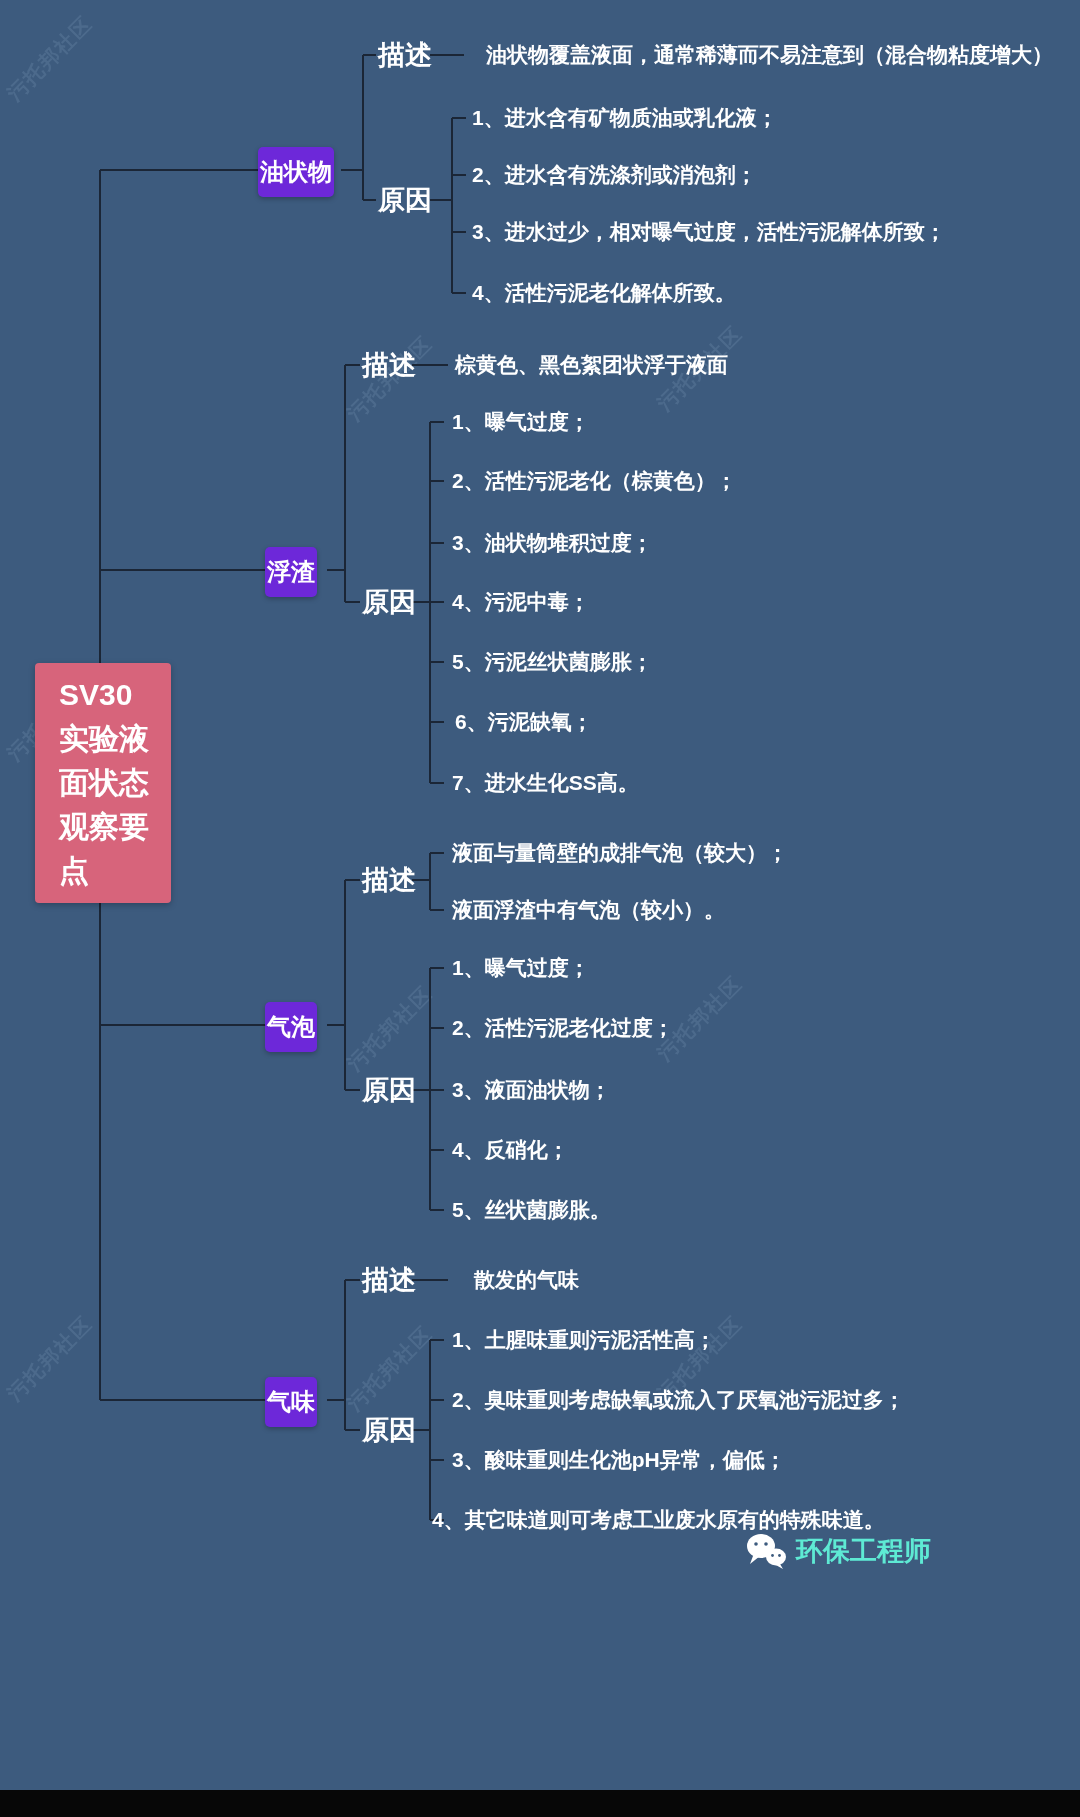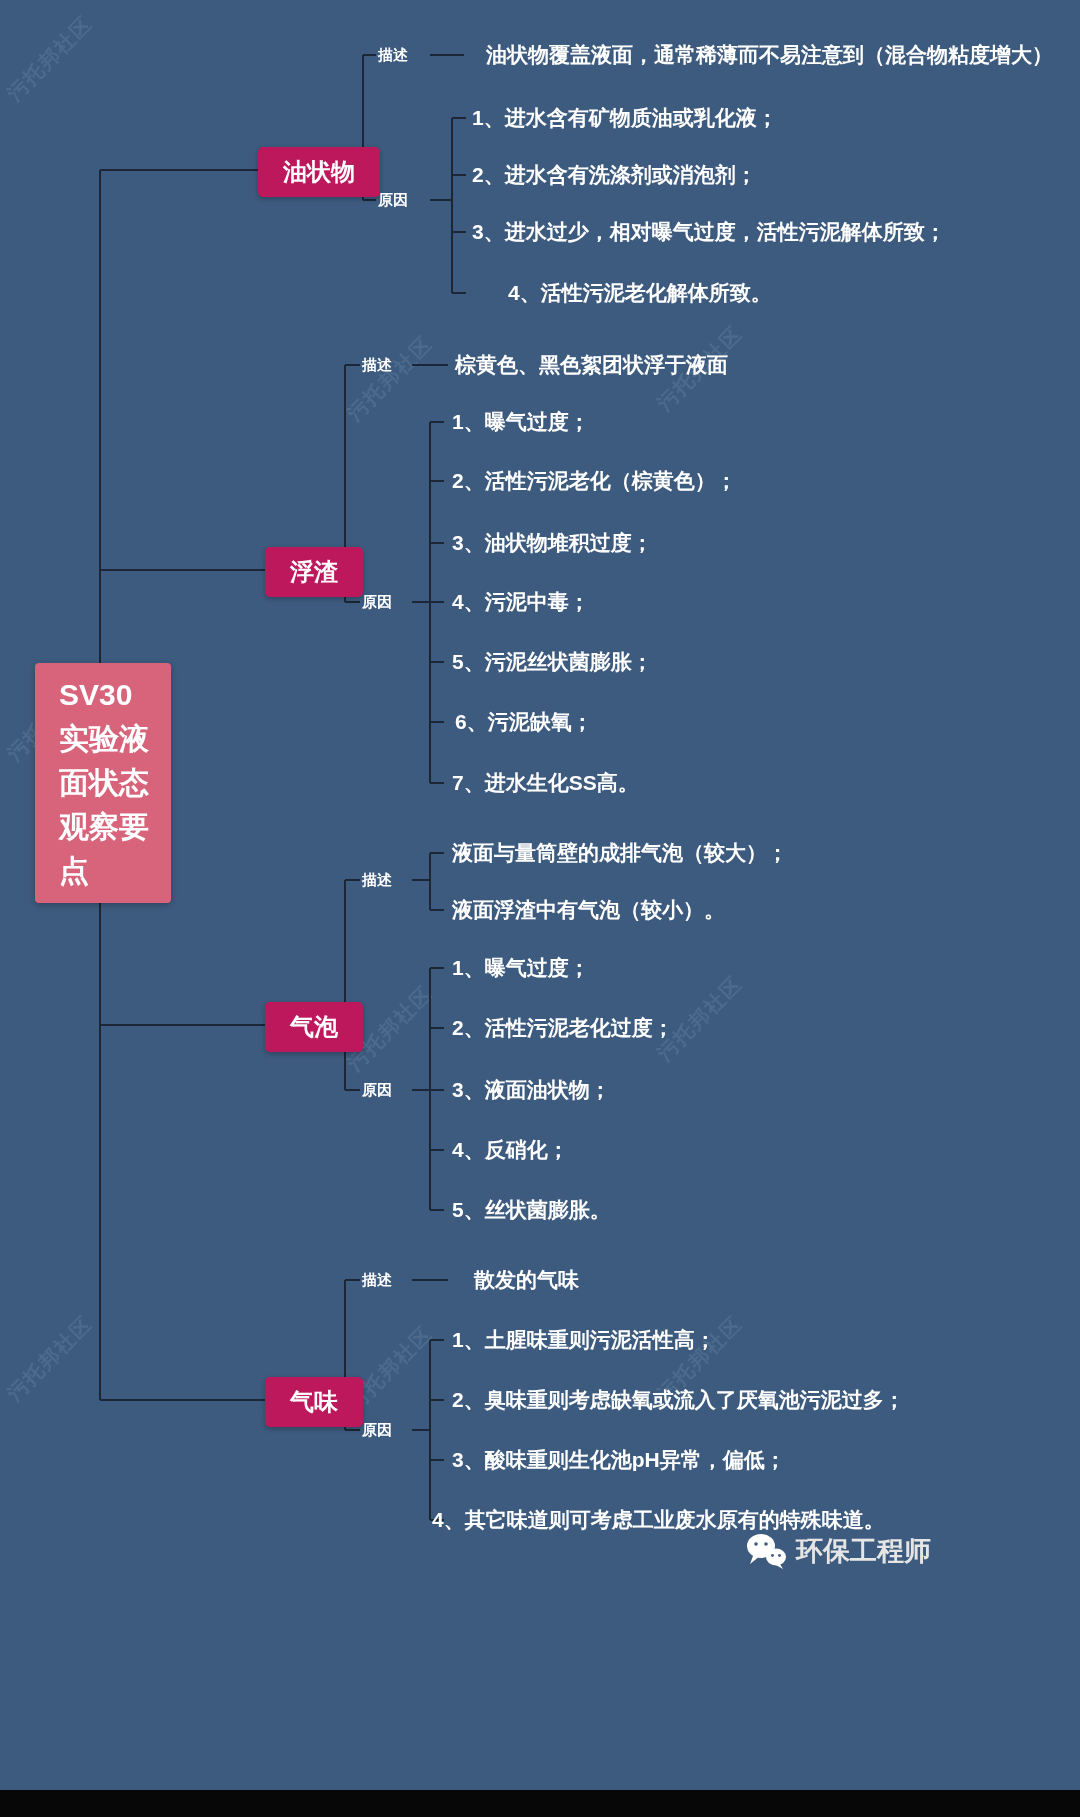--- a/index.html
+++ b/index.html
@@ -27,43 +27,43 @@
     width: 136px; z-index: 2;
     background: #d7647b; color: #fff;
     font-size: 30px; font-weight: bold; line-height: 44px;
     white-space: pre-line;
     padding: 10px 0 10px 24px;
     border-radius: 4px;
     box-shadow: 0 2px 6px rgba(0,0,0,0.25);
   }
   .branch {
     position: absolute; z-index: 2;
-    background: #be185d; color: #fff;
+    background: #6d28d9; color: #fff;
     font-size: 24px; font-weight: bold;
-    padding: 9px 25px;
+    padding: 9px 2px;
     border-radius: 5px;
     box-shadow: 0 2px 5px rgba(0,0,0,0.25);
     white-space: nowrap;
   }
   .nodelabel {
     position: absolute; z-index: 2;
-    color: #fff; font-size: 15px; font-weight: bold;
+    color: #fff; font-size: 27px; font-weight: bold;
     transform: translateY(-50%);
     white-space: nowrap;
   }
   .leaf {
     position: absolute; z-index: 2;
     color: #fff; font-size: 21px; font-weight: bold;
     transform: translateY(-50%);
     white-space: nowrap;
   }
   .footer-brand {
     position: absolute; left: 745px; top: 1532px; z-index: 3;
     display: flex; align-items: center; gap: 9px;
-    color: #e5e5e5; font-size: 27px; font-weight: bold;
+    color: #5eead4; font-size: 27px; font-weight: bold;
     white-space: nowrap;
   }
   .bottom-bar {
     position: absolute; left: 0; top: 1790px;
     width: 1080px; height: 27px;
     background: #070707; z-index: 3;
   }
 </style>
 </head>
 <body>
@@ -99,21 +99,21 @@
 观察要
 点</div>
 
 <div class="branch" style="left:258px; top:147px;">油状物</div>
 <span class="nodelabel" style="left:378px; top:55px;">描述</span>
 <span class="leaf" style="left:470px; top:55px;margin-left:16px;">油状物覆盖液面，通常稀薄而不易注意到（混合物粘度增大）</span>
 <span class="nodelabel" style="left:378px; top:200px;">原因</span>
 <span class="leaf" style="left:472px; top:118px;">1、进水含有矿物质油或乳化液；</span>
 <span class="leaf" style="left:472px; top:175px;">2、进水含有洗涤剂或消泡剂；</span>
 <span class="leaf" style="left:472px; top:232px;">3、进水过少，相对曝气过度，活性污泥解体所致；</span>
-<span class="leaf" style="left:472px; top:293px;margin-left:36px;">4、活性污泥老化解体所致。</span>
+<span class="leaf" style="left:472px; top:293px;">4、活性污泥老化解体所致。</span>
 
 <div class="branch" style="left:265px; top:547px;">浮渣</div>
 <span class="nodelabel" style="left:362px; top:365px;">描述</span>
 <span class="leaf" style="left:455px; top:365px;">棕黄色、黑色絮团状浮于液面</span>
 <span class="nodelabel" style="left:362px; top:602px;">原因</span>
 <span class="leaf" style="left:452px; top:422px;">1、曝气过度；</span>
 <span class="leaf" style="left:452px; top:481px;">2、活性污泥老化（棕黄色）；</span>
 <span class="leaf" style="left:452px; top:543px;">3、油状物堆积过度；</span>
 <span class="leaf" style="left:452px; top:602px;">4、污泥中毒；</span>
 <span class="leaf" style="left:452px; top:662px;">5、污泥丝状菌膨胀；</span>

